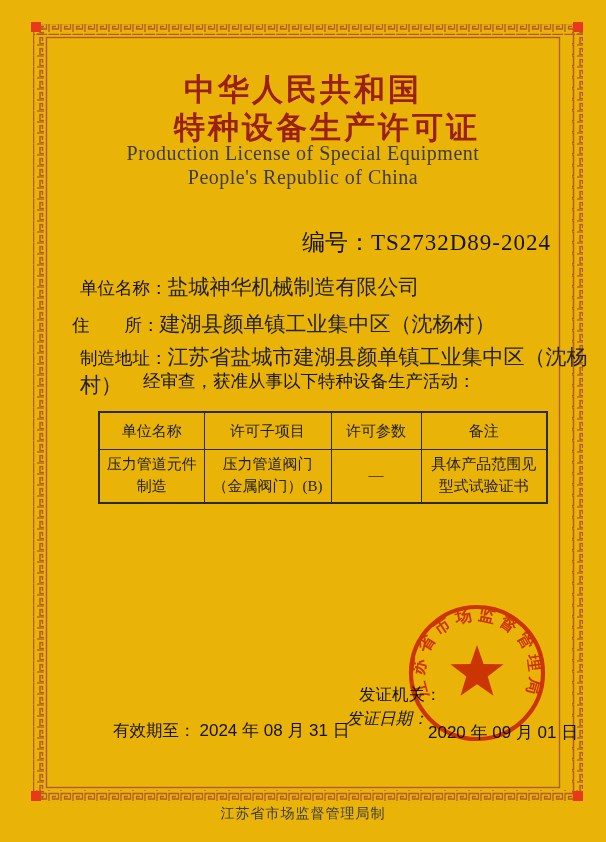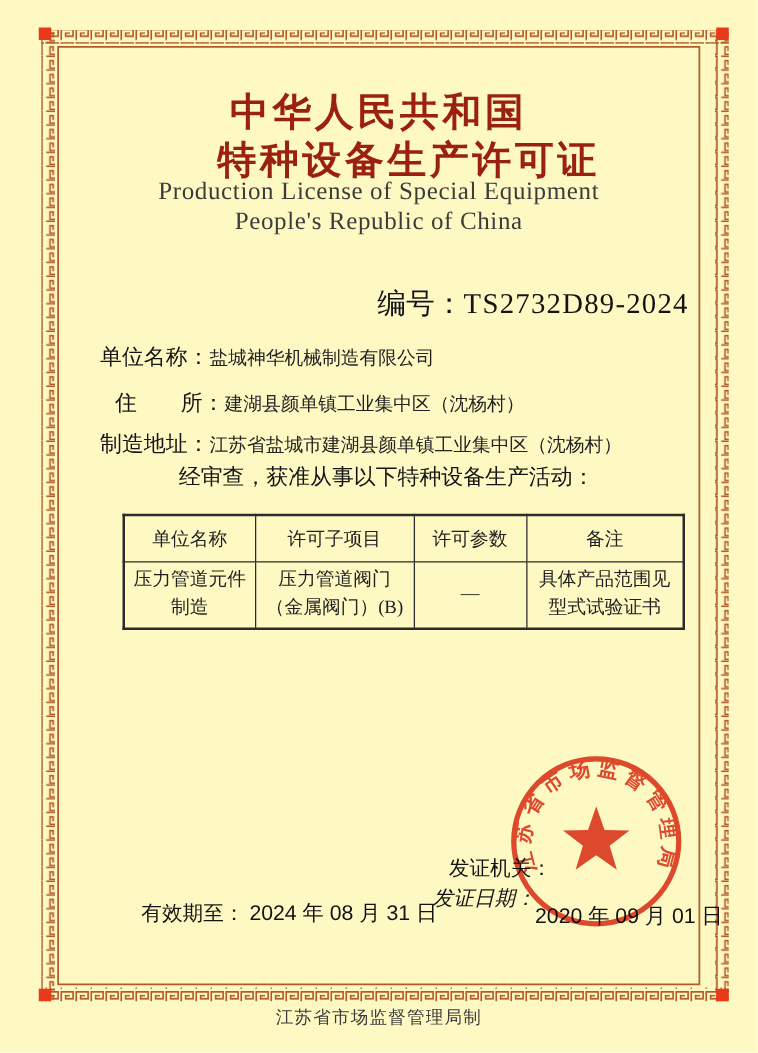--- a/index.html
+++ b/index.html
@@ -1,34 +1,34 @@
 <!DOCTYPE html>
 <html><head>
 <meta charset="utf-8">
 <style>
   html,body{margin:0;padding:0;}
   .page{
     position:relative;
     width:606px;height:842px;
-    background:#fef9c3;
+    background:#eab308;
     font-family:"Liberation Serif", serif;
     color:#1c1c1c;
     overflow:hidden;
   }
   .abs{position:absolute;}
   .center{left:0;width:606px;text-align:center;}
   .title-cn{
     font-size:31px;font-weight:bold;color:#9a2012;
     letter-spacing:3px;line-height:1.0;
   }
   .title-en{font-size:20px;color:#3c3c3c;letter-spacing:0.5px;}
   .cert-no{font-size:23px;color:#141414;}
   .cert-no .num{letter-spacing:1px;}
   .field-label{font-size:17.5px;color:#141414;}
-  .field-value{font-size:15px;color:#222222;}
+  .field-value{font-size:21px;color:#222222;}
   .statement{font-size:17.5px;color:#141414;margin-left:28px;}
   table.license{
     border-collapse:collapse;
     table-layout:fixed;
     font-size:15px;color:#1f1f1f;
   }
   table.license, table.license th, table.license td{
     border:1.6px solid #2b2b2b;
   }
   table.license{border-width:2.2px;}
@@ -78,21 +78,21 @@
   <div class="abs center title-en" style="top:142px;">Production License of Special Equipment</div>
   <div class="abs center title-en" style="top:166px;">People's Republic of China</div>
 
   <div class="abs cert-no" style="top:227px;right:55px;">
     <span>编号：</span><span class="num">TS2732D89-2024</span>
   </div>
 
   <div class="abs" style="left:80px;top:273px;">
     <span class="field-label">单位名称：</span><span class="field-value">盐城神华机械制造有限公司</span>
   </div>
-  <div class="abs" style="left:92px;top:310px;">
+  <div class="abs" style="left:72px;top:310px;">
     <span class="field-label">住　　所：</span><span class="field-value">建湖县颜单镇工业集中区（沈杨村）</span>
   </div>
   <div class="abs" style="left:80px;top:343px;">
     <span class="field-label">制造地址：</span><span class="field-value">江苏省盐城市建湖县颜单镇工业集中区（沈杨村）</span>
   </div>
   <div class="abs statement" style="left:115px;top:369px;">经审查，获准从事以下特种设备生产活动：</div>
 
   <table class="license abs" style="left:98px;top:411px;width:448px;">
     <colgroup>
       <col style="width:105px">

